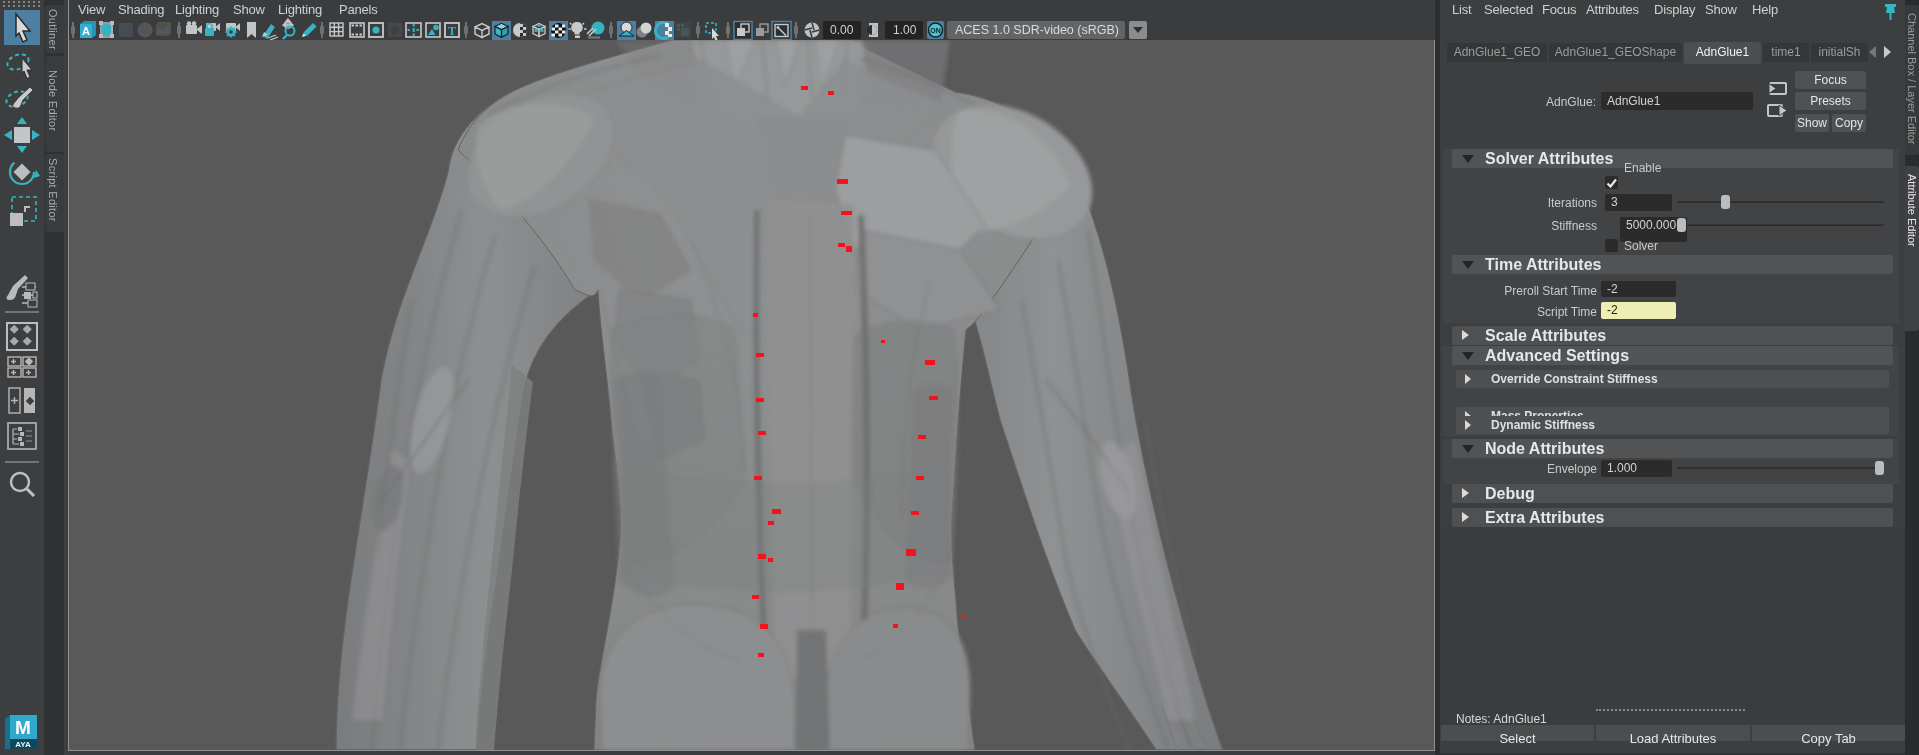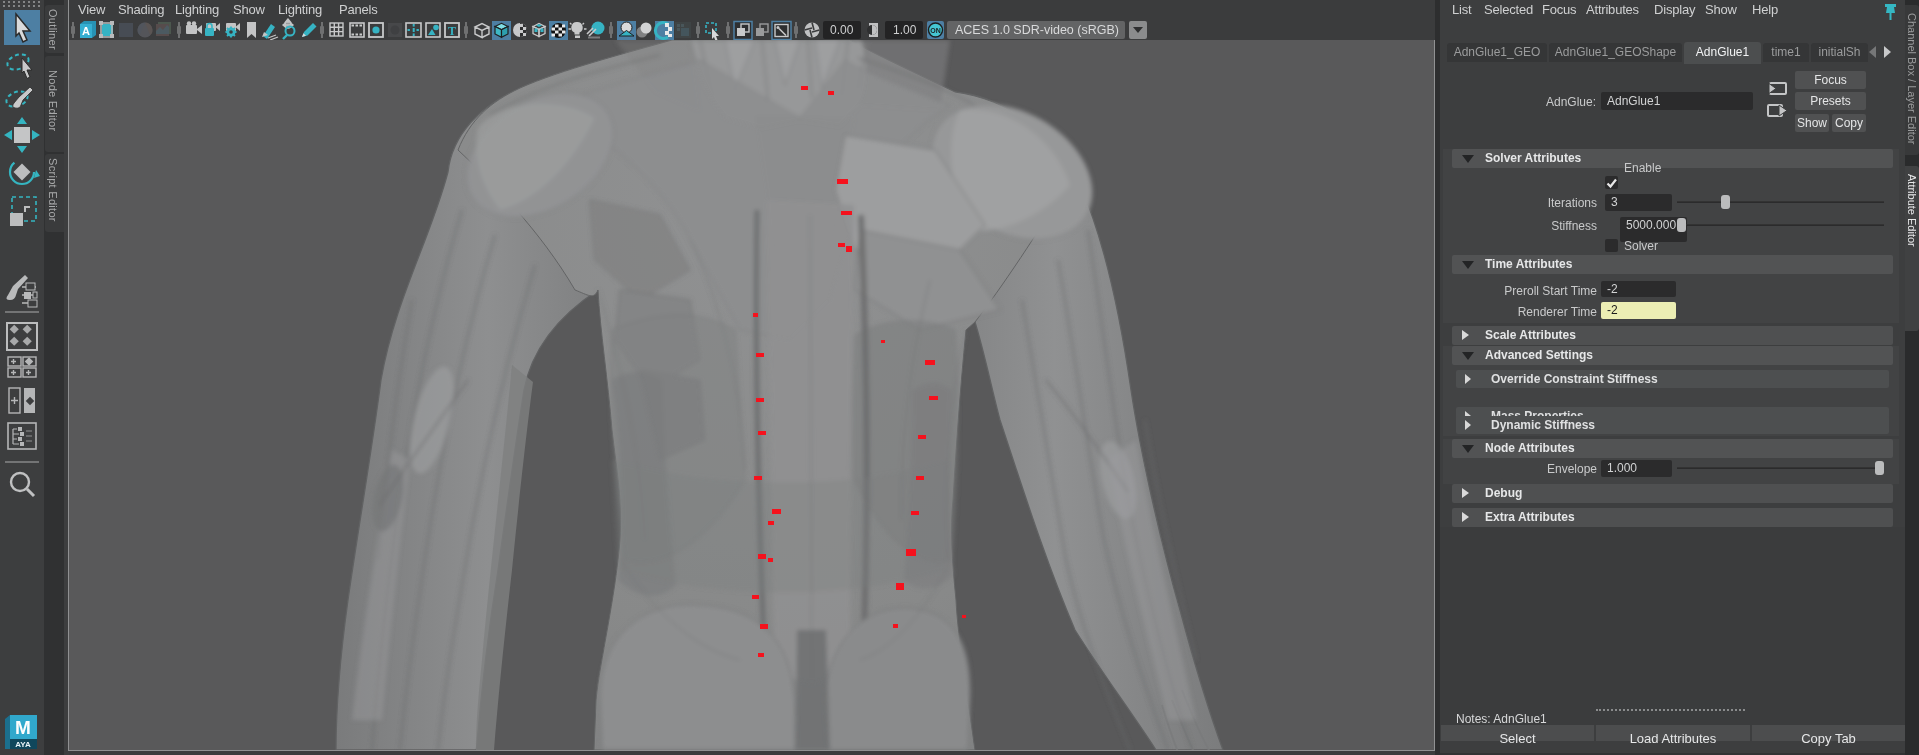--- a/index.html
+++ b/index.html
@@ -16,21 +16,21 @@
   
   #split{left:1435px;top:0;width:5px;height:755px;background:#2d2e2f;}
   
   .pmenu{position:absolute;top:0;height:18px;font-size:13px;color:#cfd0d1;letter-spacing:-0.2px;}
   .pmenu span{position:absolute;top:2px;white-space:nowrap;}
   
   #panel{left:1440px;top:0;width:465px;height:755px;background:#3d3e3f;}
   #rstrip{left:1905px;top:0;width:14px;height:755px;background:#2a2b2c;}
   .rtab{position:absolute;left:0;width:14px;border-radius:0 3px 3px 0;}
   .rtab span{position:absolute;top:8px;left:1px;writing-mode:vertical-rl;font-size:11px;white-space:nowrap;}
-  .hdr{position:absolute;left:1452px;width:441px;height:19px;background:#525354;border-radius:2px;color:#e6e7e8;font-size:12px;font-weight:bold;line-height:19px;}
+  .hdr{position:absolute;left:1452px;width:441px;height:19px;background:#525354;border-radius:2px;color:#e6e7e8;font-size:16px;font-weight:bold;line-height:19px;}
   .hdr .tri{position:absolute;left:10px;top:5px;width:0;height:0;}
   .hdr .t{position:absolute;left:33px;top:0;}
   .shdr{position:absolute;left:1456px;width:433px;height:18px;background:#4d4f50;border-radius:2px;color:#dfe0e1;font-size:12px;font-weight:bold;line-height:18px;}
   .shdr .tri{position:absolute;left:9px;top:4px;width:0;height:0;border-left:6px solid #d8d8d8;border-top:5px solid transparent;border-bottom:5px solid transparent;}
   .shdr .t{position:absolute;left:35px;top:0;}
   .tri-d{border-top:8px solid #232425;border-left:6px solid transparent;border-right:6px solid transparent;}
   .tri-r{border-left:7px solid #dadada;border-top:5px solid transparent;border-bottom:5px solid transparent;top:4px !important;}
   .secbg{position:absolute;left:1443px;width:456px;background:#424344;}
   .lbl{position:absolute;font-size:12px;color:#c9cacb;text-align:right;width:150px;}
   .fld{position:absolute;background:#2b2b2c;border-radius:2px;color:#d2d3d4;font-size:12px;padding-left:6px;}
@@ -616,21 +616,21 @@
 <div class="cb" style="left:1605px;top:239px;"></div>
 <div class="abs" style="left:1624px;top:239px;font-size:12px;color:#c9cacb;">Solver</div>
 
 <div class="secbg" style="top:255px;height:68px;"></div>
 <div class="hdr" style="top:255px;">
     <div class="tri tri-d" style="top:6px"></div>
     <div class="t">Time Attributes</div>
   </div>
 <div class="lbl" style="left:1447px;top:284px;">Preroll Start Time</div>
 <div class="fld" style="left:1601px;top:281px;width:75px;height:16px;line-height:16px;">-2</div>
-<div class="lbl" style="left:1447px;top:305px;">Renderer Time</div>
+<div class="lbl" style="left:1447px;top:305px;">Script Time</div>
 <div class="fld" style="left:1601px;top:302px;width:75px;height:17px;line-height:17px;background:#eceeb4;color:#1c1c1c;">-2</div>
 
 <div class="hdr" style="top:326px;background:#4f5051;">
     <div class="tri tri-r"></div>
     <div class="t">Scale Attributes</div>
   </div>
 
 <div class="secbg" style="top:346px;height:90px;"></div>
 <div class="hdr" style="top:346px;">
     <div class="tri tri-d" style="top:6px"></div>

